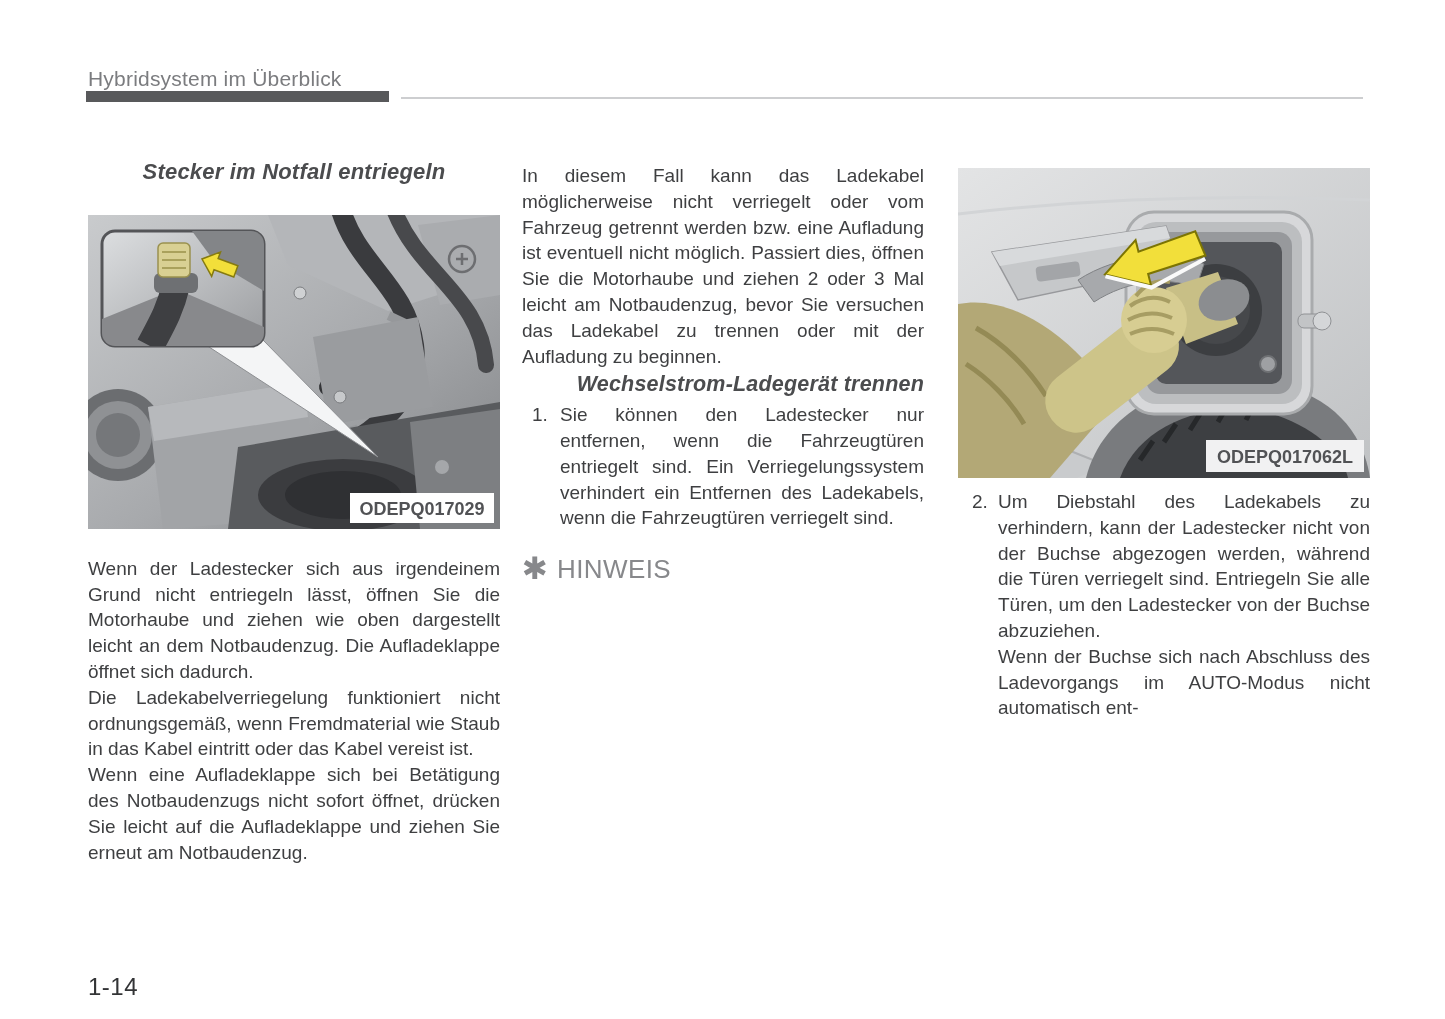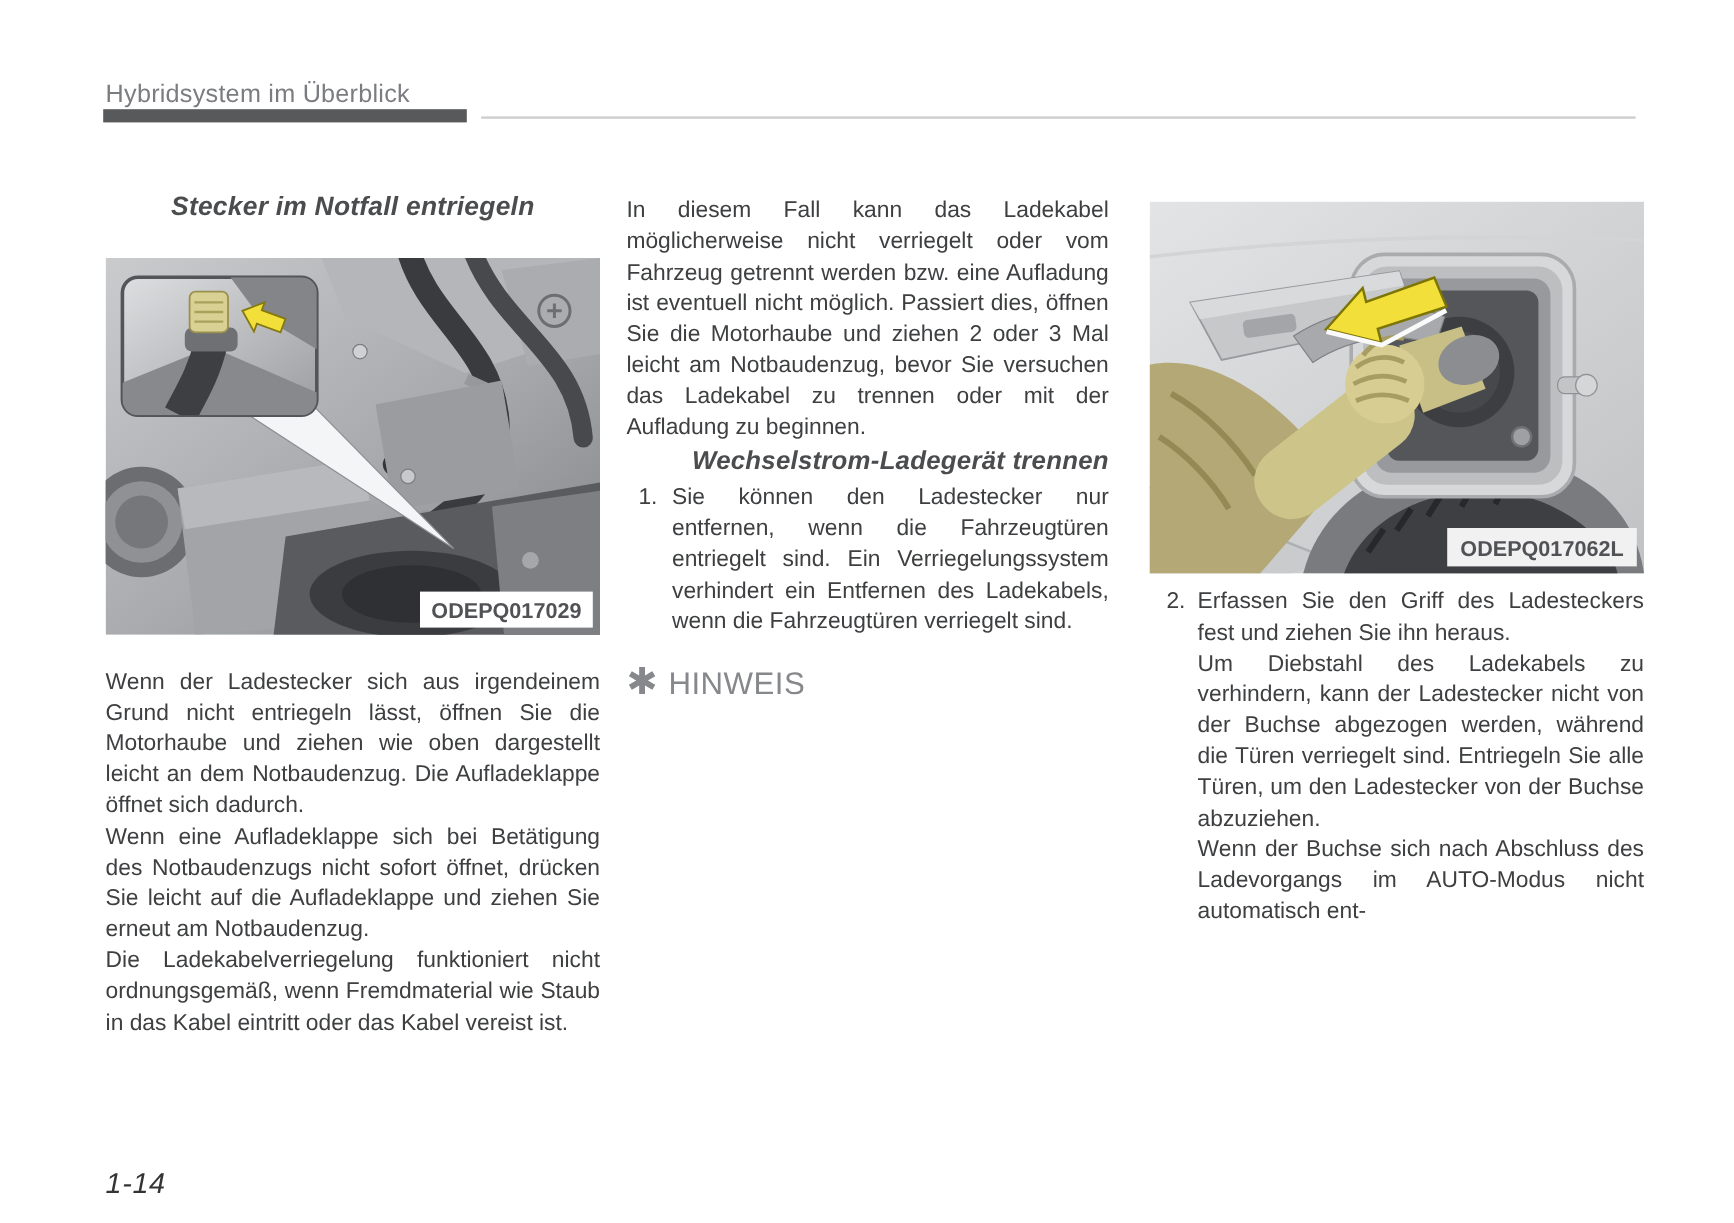--- a/index.html
+++ b/index.html
@@ -37,21 +37,21 @@
   .li .litext { flex:1; }
   #col3 .li { margin-top:11px; }
   #col3 .li .num { margin-left:14px; flex-basis:26px; }
 
   .note { margin-top:22px; }
   .note-head { display:flex; align-items:center; color:#87888b; margin-bottom:24px; }
   .note-star { font-family:"DejaVu Sans",sans-serif; font-size:31px; line-height:31px; margin-right:9px; }
   .note-title { font-size:26px; font-weight:normal; letter-spacing:.4px; line-height:30px; }
   .note-body { color:#949699; }
 
-  .page-num { position:absolute; left:88px; top:948px; font-size:24px; color:#333436; letter-spacing:.5px;font-style:italic; }
+  .page-num { position:absolute; left:88px; top:948px; font-size:24px; color:#333436; letter-spacing:.5px; }
 </style>
 </head>
 <body>
 
 <div class="page">
 
   <div class="hdr-title">Hybridsystem im Überblick</div>
   <div class="hdr-bar"></div>
   <div class="hdr-rule"></div>
 
@@ -110,22 +110,22 @@
             <polygon points="0,0 -15,-13 -15,-6 -36,-6 -36,6 -15,6 -15,13" fill="#f2df3a" stroke="#857a10" stroke-width="1.5"></polygon>
           </g>
         </g>
         <rect x="262" y="278" width="144" height="30" fill="#ffffff"></rect>
         <text x="334" y="300" text-anchor="middle" font-size="18" font-weight="bold" fill="#515255">ODEPQ017029</text>
       </svg>
     </figure>
 
     <div class="text">
       <p>Wenn der Ladestecker sich aus irgendeinem Grund nicht entriegeln lässt, öffnen Sie die Motorhaube und ziehen wie oben dargestellt leicht an dem Notbaudenzug. Die Aufladeklappe öffnet sich dadurch.</p>
+      <p>Die Ladekabelverriegelung funktioniert nicht ordnungsgemäß, wenn Fremdmaterial wie Staub in das Kabel eintritt oder das Kabel vereist ist.</p>
       <p>Wenn eine Aufladeklappe sich bei Betätigung des Notbaudenzugs nicht sofort öffnet, drücken Sie leicht auf die Aufladeklappe und ziehen Sie erneut am Notbaudenzug.</p>
-      <p>Die Ladekabelverriegelung funktioniert nicht ordnungsgemäß, wenn Fremdmaterial wie Staub in das Kabel eintritt oder das Kabel vereist ist.</p>
     </div>
   </section>
 
   <section class="col" id="col2">
     <p class="intro">In diesem Fall kann das Ladekabel möglicherweise nicht verriegelt oder vom Fahrzeug getrennt werden bzw. eine Aufladung ist eventuell nicht möglich. Passiert dies, öffnen Sie die Motorhaube und ziehen 2 oder 3 Mal leicht am Notbaudenzug, bevor Sie versuchen das Ladekabel zu trennen oder mit der Aufladung zu beginnen.</p>
 
     <h2 class="sub">Wechselstrom-Ladegerät trennen</h2>
 
     <div class="li">
       <span class="num">1.</span>
@@ -184,21 +184,20 @@
           <path d="M-52,8 L-10,30 L49,15" stroke="#fafafa" stroke-width="4" fill="none"></path>
         </g>
         <rect x="248" y="272" width="158" height="32" fill="#f1f1f2"></rect>
         <text x="327" y="295" text-anchor="middle" font-size="18" font-weight="bold" fill="#515255">ODEPQ017062L</text>
       </svg>
     </figure>
 
     <div class="li">
       <span class="num">2.</span>
       <div class="litext">
-        <p>Erfassen Sie den Griff des Ladesteckers fest und ziehen Sie ihn heraus.</p>
         <p>Um Diebstahl des Ladekabels zu verhindern, kann der Ladestecker nicht von der Buchse abgezogen werden, während die Türen verriegelt sind. Entriegeln Sie alle Türen, um den Ladestecker von der Buchse abzuziehen.</p>
         <p>Wenn der Buchse sich nach Abschluss des Ladevorgangs im AUTO-Modus nicht automatisch ent-</p>
       </div>
     </div>
   </section>
 
   <div class="page-num">1-14</div>
 </div>
 
 </body></html>

